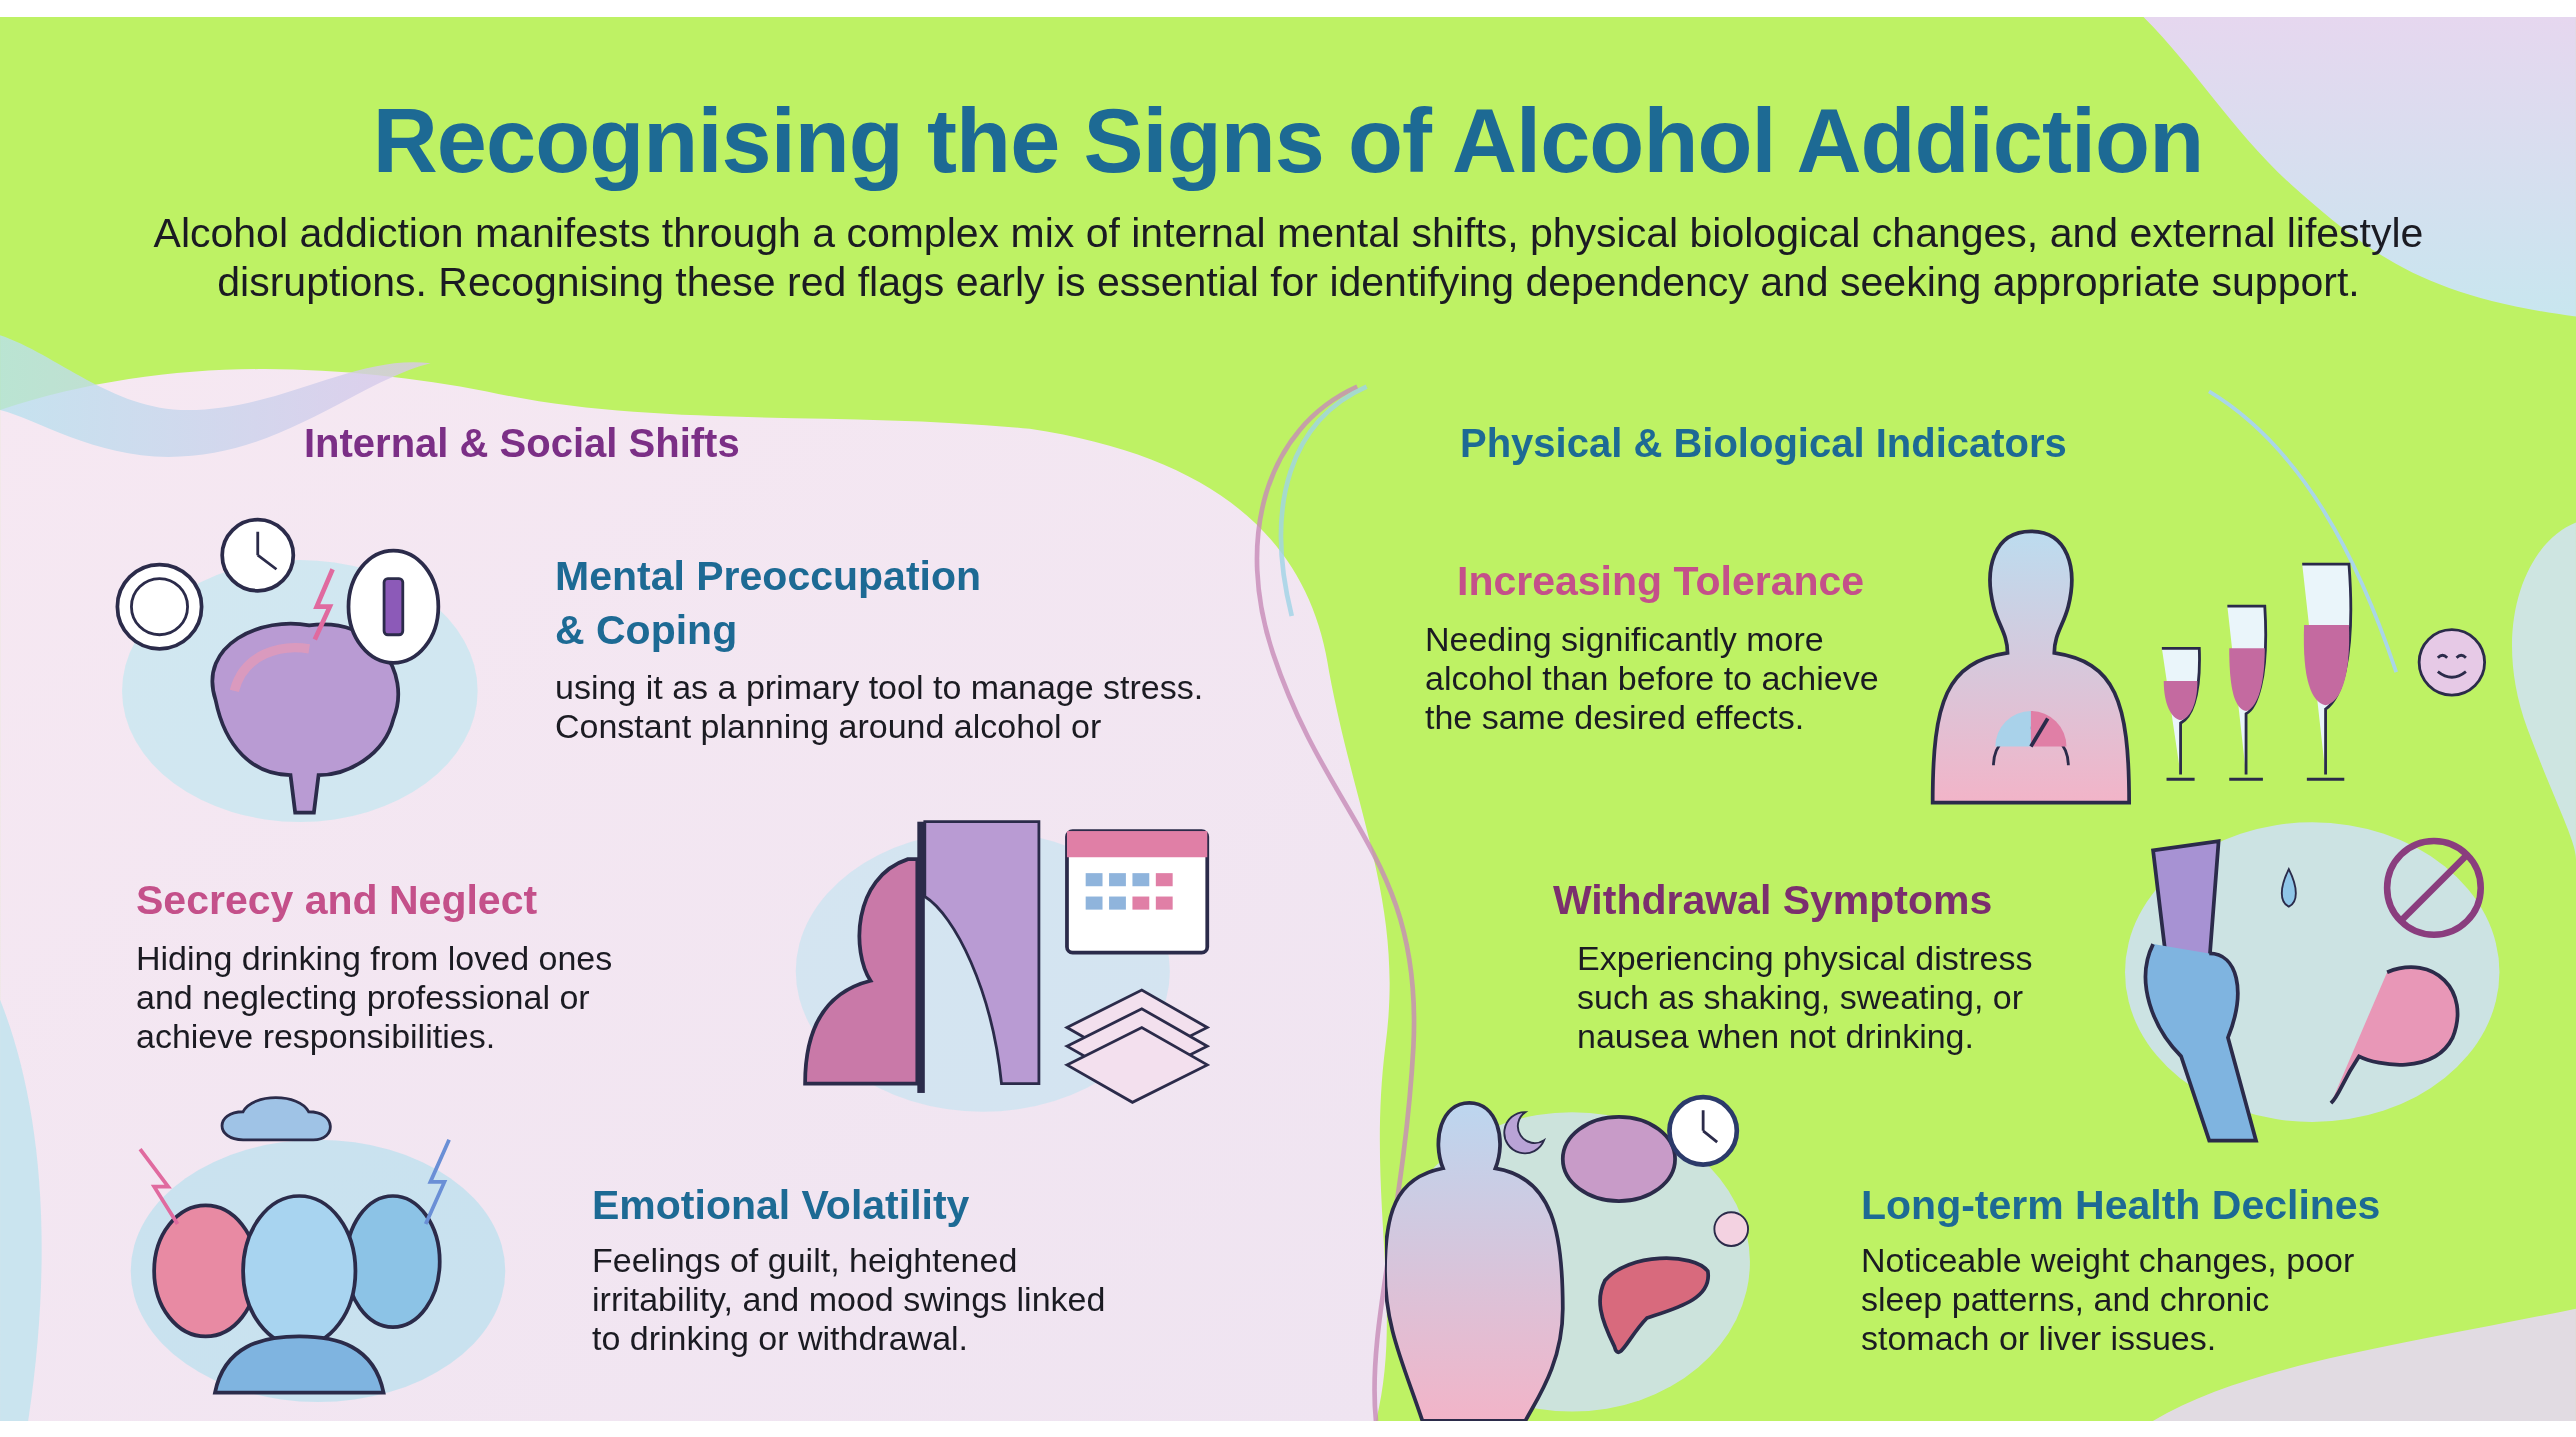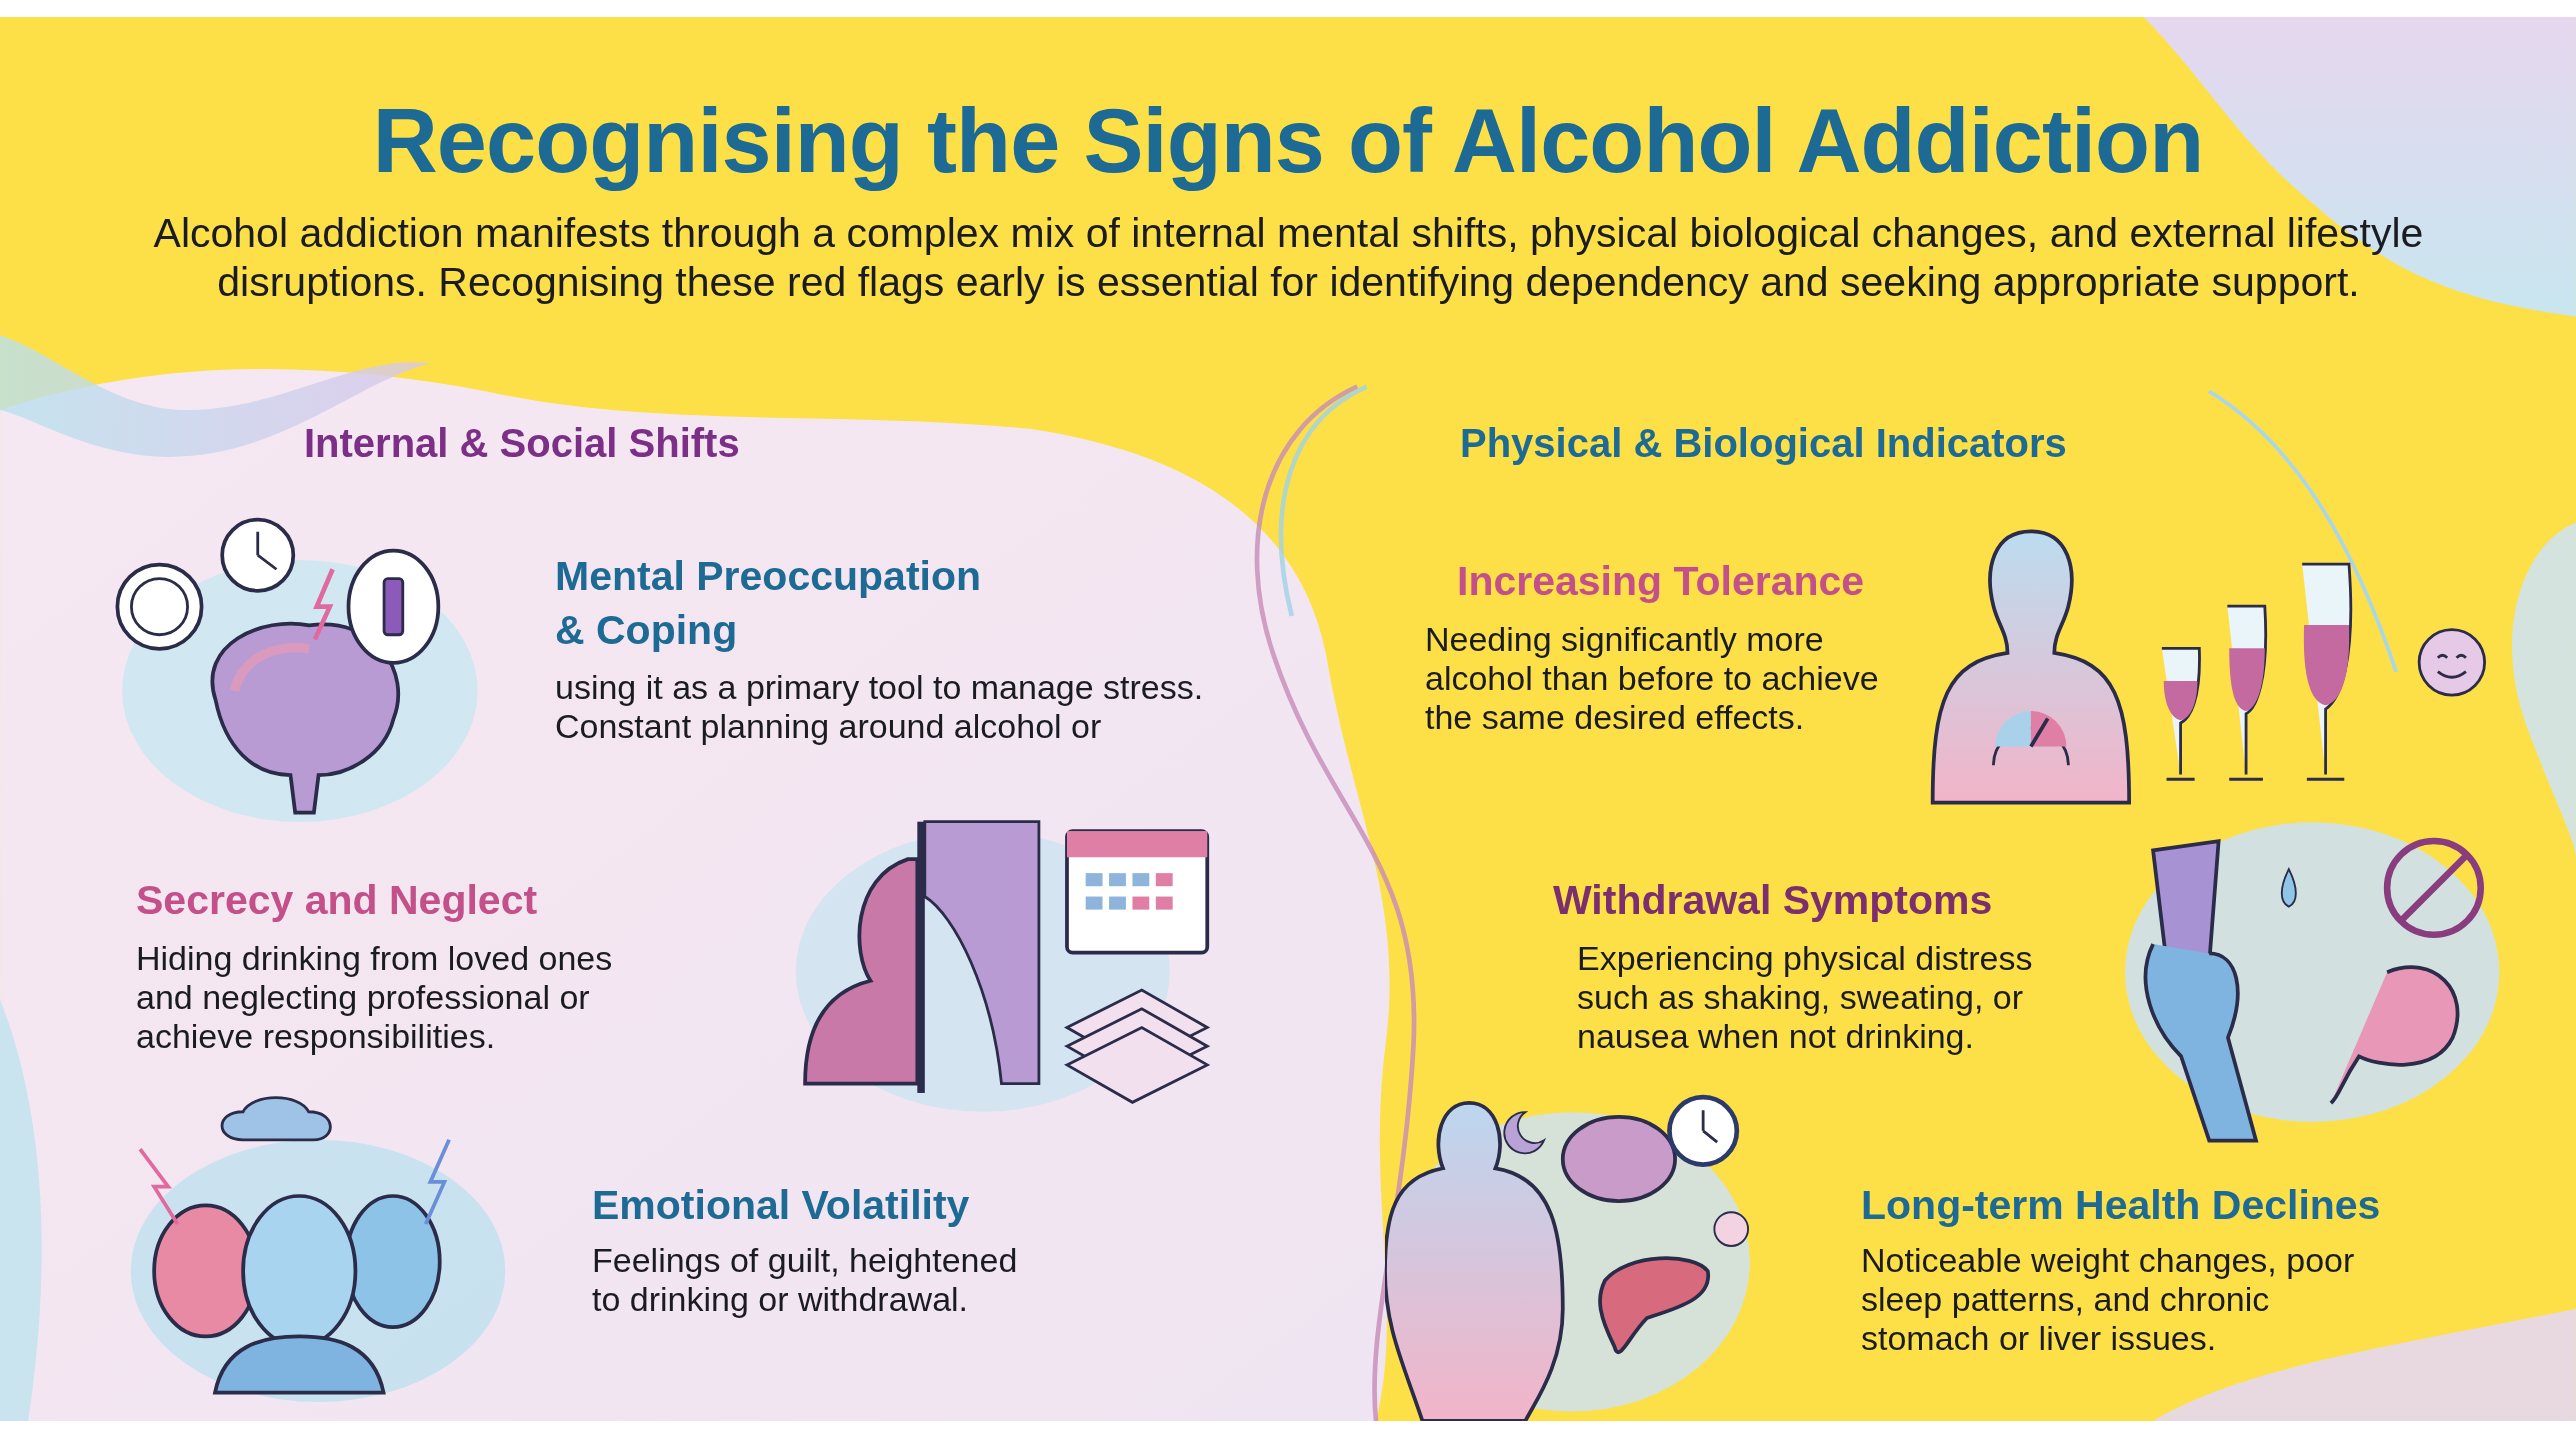--- a/index.html
+++ b/index.html
@@ -1,17 +1,17 @@
 <!DOCTYPE html>
 <html style="font-size:15px"><head>
 <meta charset="utf-8">
 <style>
   html,body{margin:0;padding:0;}
   body{width:2576px;height:1438px;position:relative;overflow:hidden;background:#ffffff;font-family:"Liberation Sans",sans-serif;}
-  .canvas{position:absolute;left:0;top:17px;width:2576px;height:1404px;background:#fde047;overflow:hidden;}
+  .canvas{position:absolute;left:0;top:17px;width:2576px;height:1404px;background:#bef264;overflow:hidden;}
   .blob{position:absolute;}
   .title{position:absolute;left:0;width:2576px;top:73px;text-align:center;font-size:90px;font-weight:bold;color:#1d6a94;letter-spacing:-0.9px;}
   .intro{position:absolute;left:94px;width:2389px;top:192px;text-align:center;font-size:41px;line-height:49px;color:#1b1b22;}
   .sec-title{position:absolute;font-size:40px;font-weight:bold;}
   .item-h{position:absolute;font-size:41px;font-weight:bold;line-height:54px;}
   .item-p{position:absolute;font-size:34px;line-height:39px;color:#1b1b22;}
   .illus{position:absolute;}
 </style>
 </head>
 <body>
@@ -116,20 +116,21 @@
     <ellipse cx="100" cy="190" rx="55" ry="70" fill="#e88aa3" stroke="#2b2b4a" stroke-width="4"></ellipse>
     <ellipse cx="300" cy="180" rx="50" ry="70" fill="#8cc3e6" stroke="#2b2b4a" stroke-width="4"></ellipse>
     <ellipse cx="200" cy="190" rx="60" ry="80" fill="#a8d4f0" stroke="#2b2b4a" stroke-width="4"></ellipse>
     <path d="M110 320 C120 270 160 260 200 260 C240 260 280 270 290 320 Z" fill="#7fb4e0" stroke="#2b2b4a" stroke-width="4"></path>
     <path d="M30 60 L60 100 L45 100 L70 140" fill="none" stroke="#e06a9f" stroke-width="4"></path>
     <path d="M360 50 L340 95 L355 95 L335 140" fill="none" stroke="#6a8fd6" stroke-width="4"></path>
   </svg>
   <div class="item-h" style="left:592px;top:1161px;color:#1d6a94;">Emotional Volatility</div>
   <div class="item-p" style="left:592px;top:1224px;">
     <div>Feelings of guilt, heightened</div>
+    <div>irritability, and mood swings linked</div>
     <div>to drinking or withdrawal.</div>
   </div>
 
   <div class="sec-title" style="left:1460px;top:404px;color:#1d6a94;">Physical &amp; Biological Indicators</div>
 
   <div class="item-h" style="left:1425px;top:537px;color:#c4508a;margin-left:32px;">Increasing Tolerance</div>
   <div class="item-p" style="left:1425px;top:603px;">
     <div>Needing significantly more</div>
     <div>alcohol than before to achieve</div>
     <div>the same desired effects.</div>

